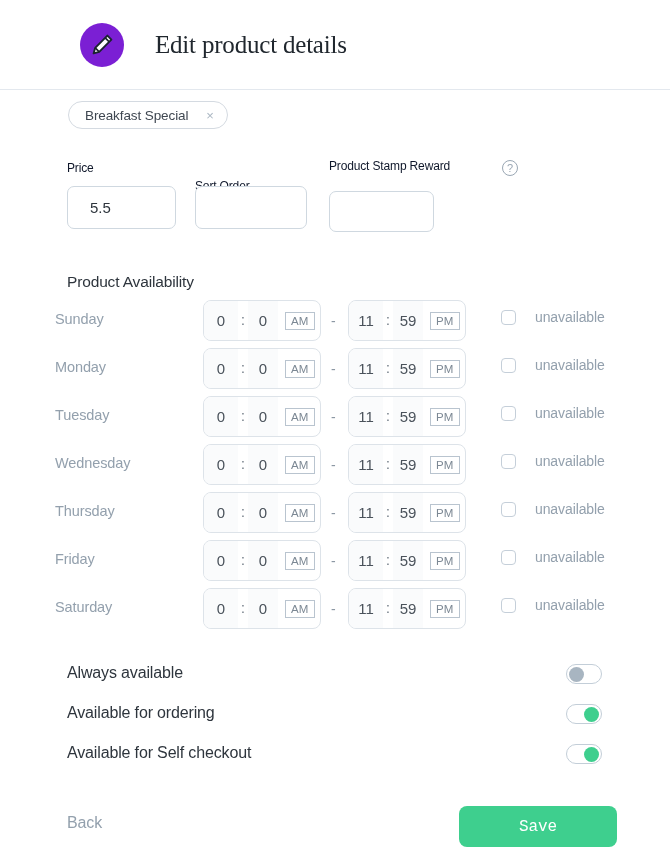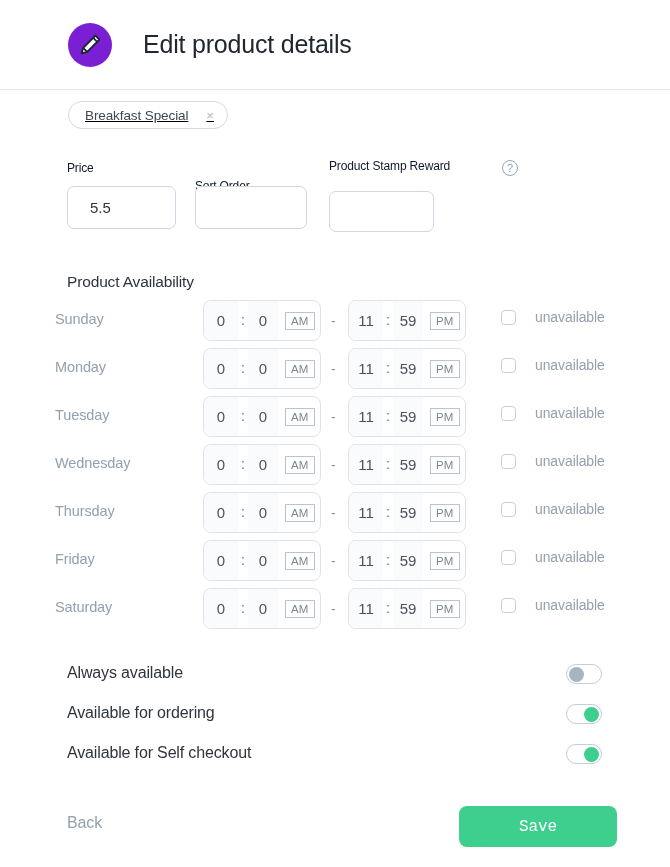--- a/index.html
+++ b/index.html
@@ -5,21 +5,21 @@
   * { box-sizing: border-box; margin: 0; padding: 0; }
   html, body {
     width: 670px; height: 867px;
     background: #ffffff;
     font-family: "Liberation Sans", sans-serif;
     -webkit-font-smoothing: antialiased;
   }
   .page { position: relative; width: 670px; height: 867px; overflow: hidden; }
 
   
-  .header { position: absolute; left: 0; top: 0; width: 616px; height: 89px; }
+  .header { position: absolute; left: 12px; top: 0; width: 616px; height: 89px; font-family: Liberation Serif, serif; }
   .header-inner { display: flex; align-items: center; height: 89px; padding-left: 68px; }
   .app-icon {
     width: 44px; height: 44px; border-radius: 50%;
     background: #7B1FD4;
     position: relative; flex: 0 0 auto;
   }
   .app-icon svg { position: absolute; left: 8px; top: 8px; }
   .header-title {
     margin-left: 31px;
     font-size: 25px; color: #20272e; font-weight: 400;
@@ -30,21 +30,20 @@
     background: #e3e8ee;
   }
 
   
   .chip-row { position: absolute; left: 68px; top: 101px; }
   .chip {
     display: inline-flex; align-items: center;
     height: 28px; padding: 0 13px 0 16px;
     border: 1px solid #d4dae1; border-radius: 14px;
     background: #fff;
-    text-decoration: underline;
   }
   .chip-label { font-size: 13.5px; color: #3f4751; letter-spacing: -0.1px; }
   .chip-close {
     margin-left: 18px; font-size: 13px; color: #aab6c2; line-height: 1;
     cursor: pointer; font-family: "Liberation Sans", sans-serif;
   }
 
   
   .field-label {
     position: absolute; font-size: 12px; color: #0f172a;

